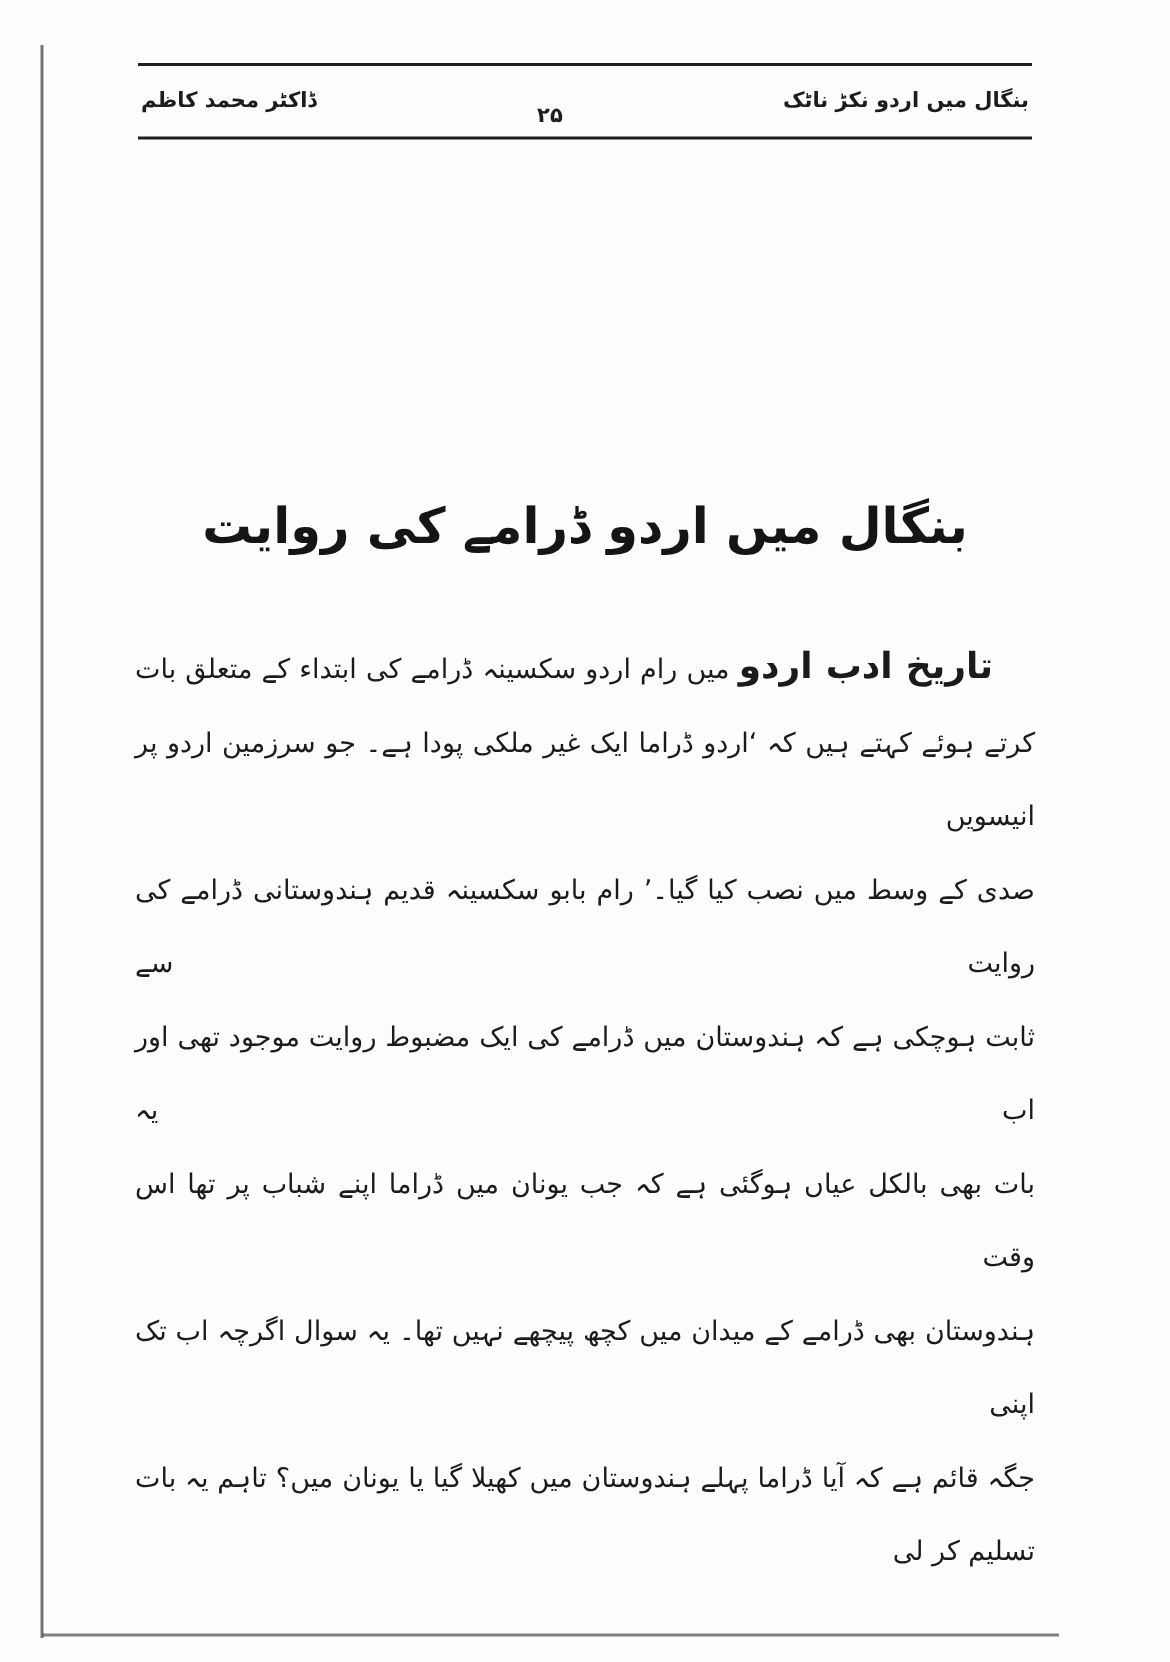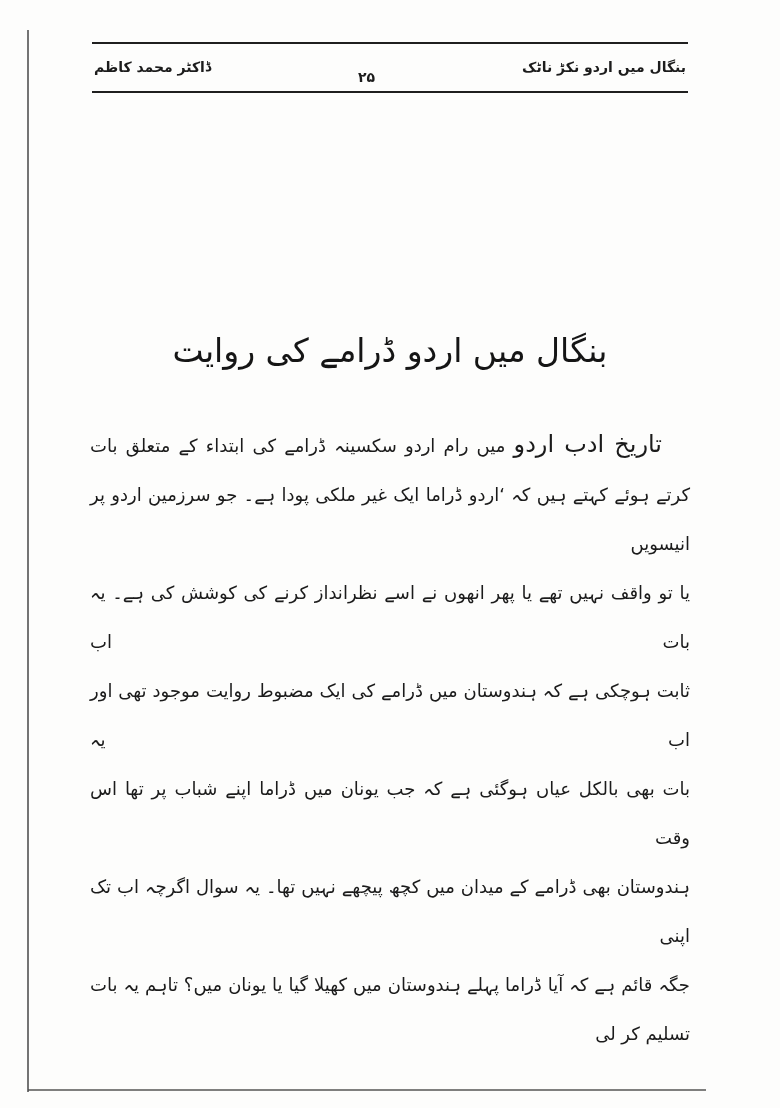--- a/index.html
+++ b/index.html
@@ -36,35 +36,35 @@
   .header-row {
     display:flex; justify-content:space-between; align-items:center;
     padding:4px 2px 6px 2px;
     font-size:14px; font-weight:bold;
   }
   .header-page { letter-spacing:1px;margin-top:21px; }
   
   .chapter-title {
     position:absolute; top:331px; left:0; width:780px;
     text-align:center;
-    font-size:33px; font-weight:normal;
+    font-size:33px; font-weight:bold;
     color:#151515;
   }
   
   .body-text {
     position:absolute; top:420px; left:90px; width:600px;
     font-size:18px; line-height:49px;
     color:#1b1b1b;
   }
   .body-line {
     text-align:justify;
     text-align-last:justify;
   }
   .lead-line { padding-right:28px; }
-  .lead-bold { font-size:24px; font-weight:normal; }
+  .lead-bold { font-size:24px; font-weight:bold; }
   [data-bind-list] .body-line:last-child { text-align-last:right; }
 </style>
 </head>
 <body>
 
 <div class="scan-page">
 
   <div class="edge-left"></div>
   <div class="edge-bottom"></div>
 
@@ -78,21 +78,21 @@
     <div class="rule rule-bottom"></div>
   </header>
 
   <h1 class="chapter-title" dir="rtl" data-bind="chapter_title">بنگال میں اردو ڈرامے کی روایت</h1>
 
   <div class="body-text" dir="rtl">
     <div class="body-line lead-line"><span class="lead-bold" data-bind="body.lead_bold">تاریخ ادب اردو</span><span data-bind="body.lead_rest"> میں رام اردو سکسینہ ڈرامے کی ابتداء کے متعلق بات</span></div>
     <div data-bind-list="body.lines">
 
     <div class="body-line">کرتے ہوئے کہتے ہیں کہ ‘اردو ڈراما ایک غیر ملکی پودا ہے۔ جو سرزمین اردو پر انیسویں</div>
-        <div class="body-line">یا تو واقف نہیں تھے یا پھر انھوں نے اسے نظرانداز کرنے کی کوشش کی ہے۔ یہ بات اب</div>
+        <div class="body-line">صدی کے وسط میں نصب کیا گیا۔’ رام بابو سکسینہ قدیم ہندوستانی ڈرامے کی روایت سے</div>
         <div class="body-line">ثابت ہوچکی ہے کہ ہندوستان میں ڈرامے کی ایک مضبوط روایت موجود تھی اور اب یہ</div>
         <div class="body-line">بات بھی بالکل عیاں ہوگئی ہے کہ جب یونان میں ڈراما اپنے شباب پر تھا اس وقت</div>
         <div class="body-line">ہندوستان بھی ڈرامے کے میدان میں کچھ پیچھے نہیں تھا۔ یہ سوال اگرچہ اب تک اپنی</div>
         <div class="body-line">جگہ قائم ہے کہ آیا ڈراما پہلے ہندوستان میں کھیلا گیا یا یونان میں؟ تاہم یہ بات تسلیم کر لی</div>
       </div>
   </div>
 
 </div>
 
 </body></html>

